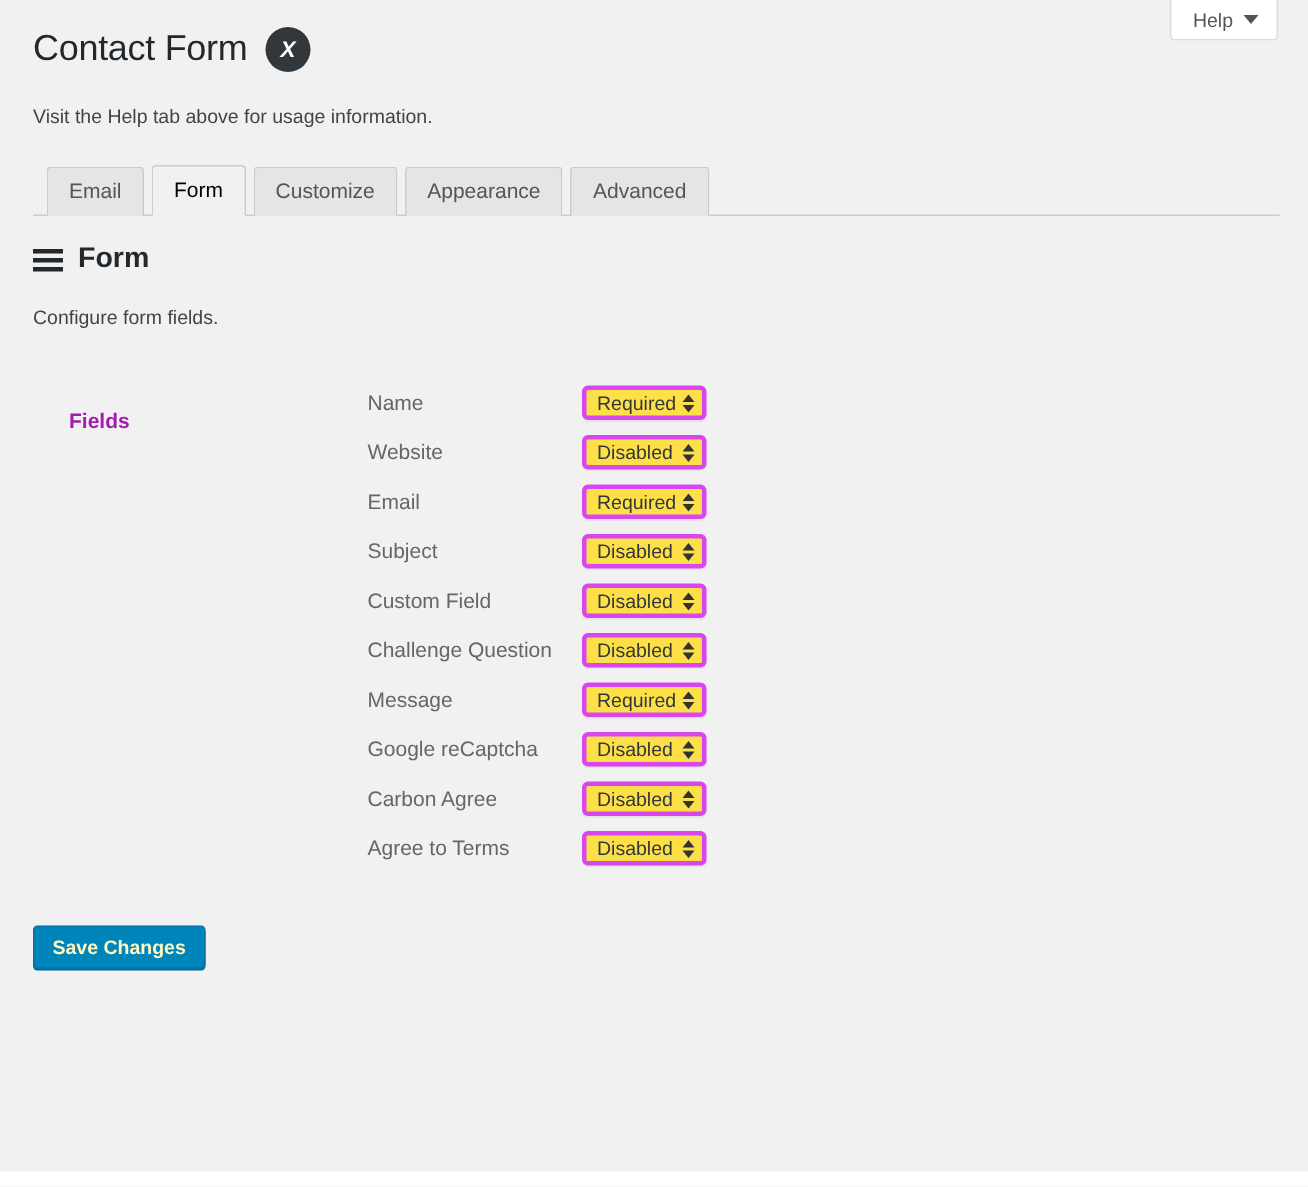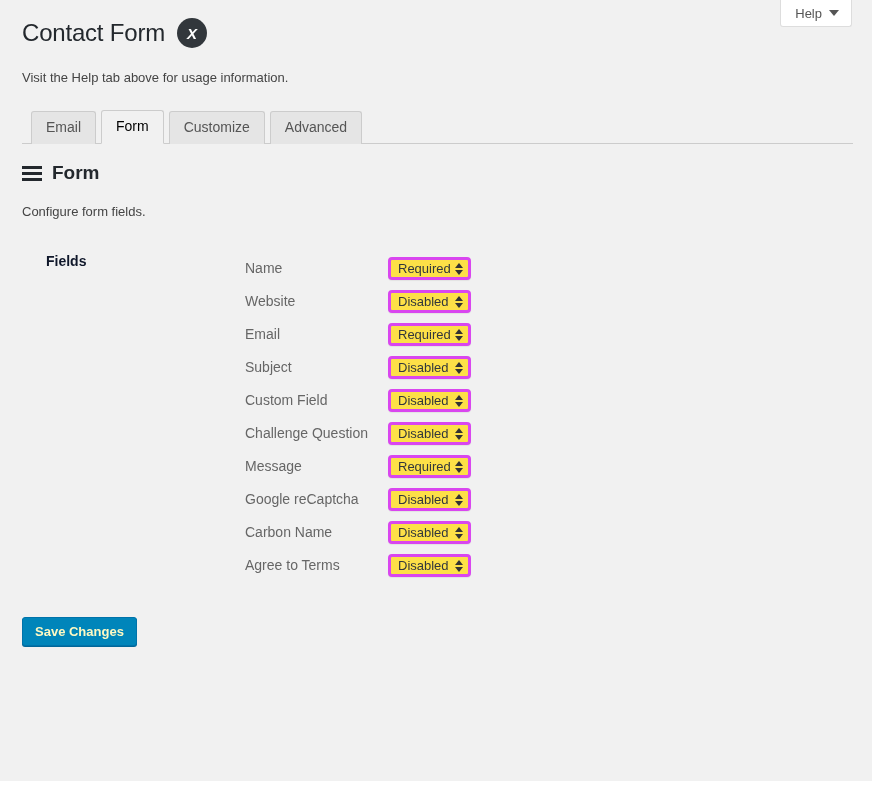--- a/index.html
+++ b/index.html
@@ -175,24 +175,24 @@
   
   .form-table {
     position: absolute;
     left: 22px;
     top: 252px;
     width: 820px;
   }
   .fields-label {
     position: absolute;
     left: 0;
-    top: 1px;
+    top: 20px;
     font-size: 14px;
     font-weight: bold;
-    color: #0f172a;
+    color: #a21caf;
     padding-left: 24px;
   }
   .fields-list {
     position: absolute;
     left: 223px;
     top: 0;
     display: flex;
     flex-direction: column;
   }
   .field-row {
@@ -284,20 +284,21 @@
     <h1 class="page-title">Contact Form</h1>
     <span class="badge-x">X</span>
   </div>
 
   <div class="subtitle">Visit the Help tab above for usage information.</div>
 
   <div class="tabs">
     <div class="tab">Email</div>
     <div class="tab active">Form</div>
     <div class="tab">Customize</div>
+    <div class="tab">Appearance</div>
     <div class="tab">Advanced</div>
   </div>
 
   <div class="section-head">
     <span class="hamburger-icon">
       <span></span>
         <span></span>
         <span></span>
     </span>
     <span class="section-title">Form</span>
@@ -382,21 +383,21 @@
           <div class="field-name">Google reCaptcha</div>
           <div class="field-select">
             <span class="select-value">Disabled</span>
             <span class="select-arrows">
               <span class="arrow-up"></span>
               <span class="arrow-down"></span>
             </span>
           </div>
         </div>
         <div class="field-row">
-          <div class="field-name">Carbon Name</div>
+          <div class="field-name">Carbon Agree</div>
           <div class="field-select">
             <span class="select-value">Disabled</span>
             <span class="select-arrows">
               <span class="arrow-up"></span>
               <span class="arrow-down"></span>
             </span>
           </div>
         </div>
         <div class="field-row">
           <div class="field-name">Agree to Terms</div>

